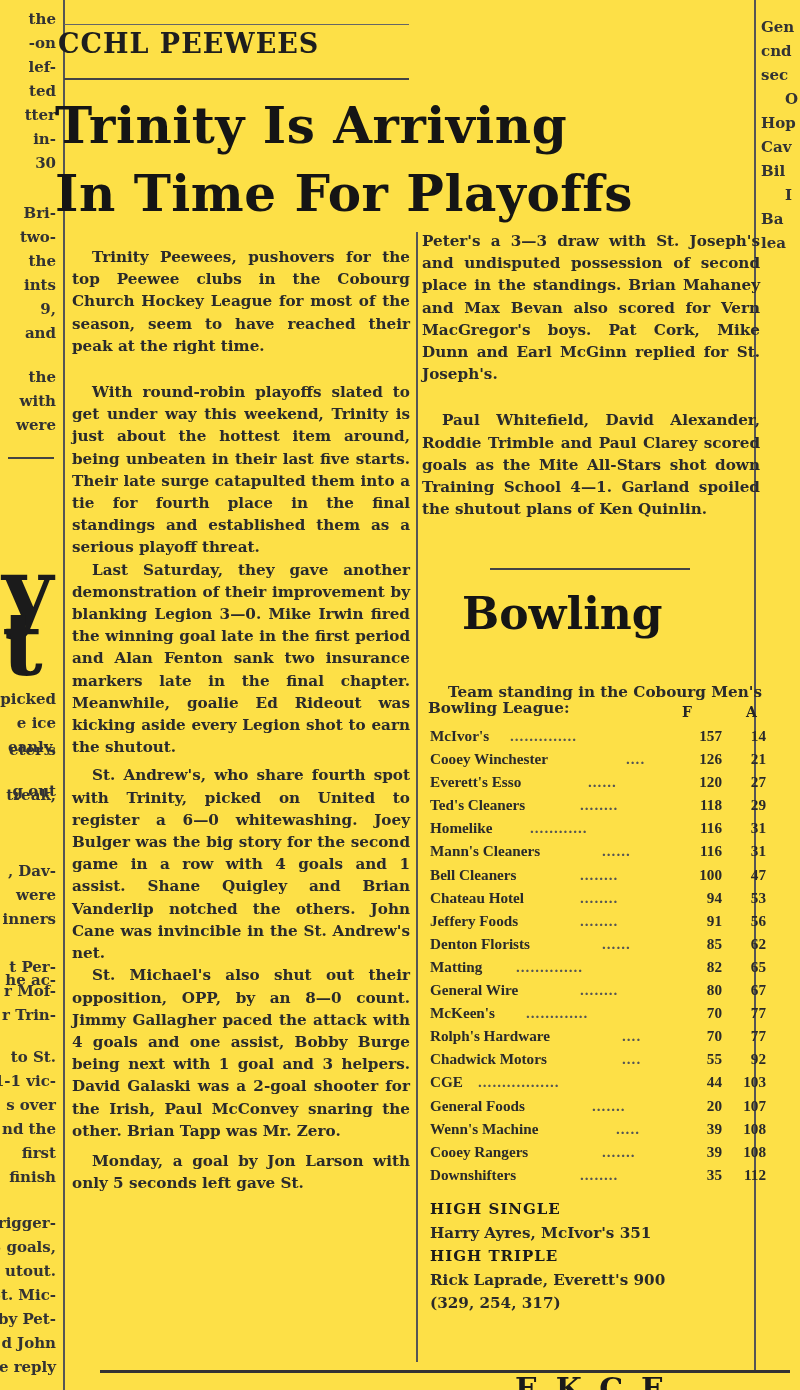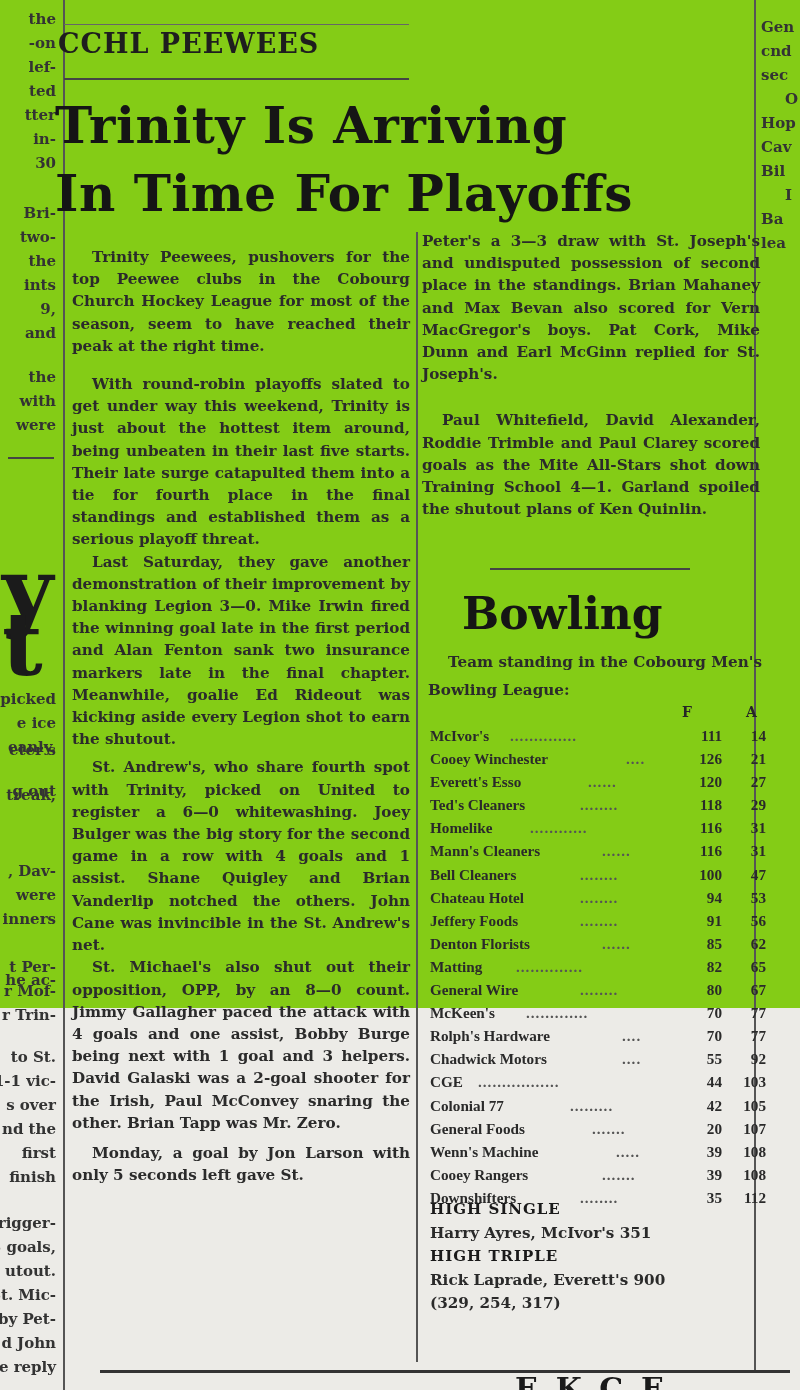--- a/index.html
+++ b/index.html
@@ -2,37 +2,37 @@
 <html><head>
 <meta charset="utf-8">
 <style>
   html, body { margin:0; padding:0; }
   body {
     width:800px; height:1390px; overflow:hidden; position:relative;
     background:#ecebe7;
     font-family:"DejaVu Serif", serif;
     color:#262626;
   }
-  .page { position:absolute; left:0; top:0; width:800px; height:1008px; background:#84cc16; }
+  .page { position:absolute; left:0; top:0; width:800px; height:1390px; background:#fde047; }
   .left-strip { position:absolute; left:0; top:0; width:62px; height:1390px; overflow:hidden; }
   .left-strip .frag { position:absolute; right:6px; font-size:15px; font-weight:bold; text-align:right; white-space:nowrap; color:#333; line-height:22px; }
   .left-strip .big { position:absolute; left:2px; font-family:"DejaVu Serif", serif; font-weight:900; font-size:88px; color:#1b1b1b; line-height:1; }
   .vrule { position:absolute; width:2px; background:#555; }
   .hrule { position:absolute; height:2px; background:#444; }
   .right-strip { position:absolute; left:757px; top:0; width:43px; height:260px; overflow:hidden; }
   .right-strip .frag { position:absolute; left:4px; font-size:15px; font-weight:bold; white-space:nowrap; color:#333; line-height:22px; }
 
   .kicker { position:absolute; left:58px; top:28px; font-family:"DejaVu Serif", serif; font-weight:900; font-size:27px; letter-spacing:1px; color:#1e1e1e; }
   .headline { position:absolute; left:55px; top:92px; width:700px; font-family:"DejaVu Serif", serif; font-weight:900; font-size:50px; line-height:68px; color:#151515; letter-spacing:0.5px; }
   .col { position:absolute; font-size:15.2px; line-height:22.2px; font-weight:bold; color:#2b2b2b; text-align:justify; }
   .col p { margin:0; text-indent:20px; }
   .col1 { left:72px; top:246px; width:338px; }
   .col2 { left:422px; top:230px; width:338px; }
   .section-title { position:absolute; left:462px; top:588px; font-family:"DejaVu Serif", serif; font-weight:900; font-size:44px; color:#151515; }
-  .intro { position:absolute; left:428px; top:648px; width:336px; font-size:15.2px; line-height:28px; font-weight:bold; color:#2b2b2b; }
+  .intro { position:absolute; left:428px; top:684px; width:336px; font-size:15.2px; line-height:16px; font-weight:bold; color:#2b2b2b; }
   .intro p { margin:0; text-indent:20px; }
   .thead { position:absolute; left:428px; top:704px; width:340px; font-size:14px; font-weight:bold; }
   .thead span { position:absolute; }
   .standings { position:absolute; left:430px; top:727px; width:340px;font-family:Liberation Serif, serif; }
   .row { position:relative; height:23.1px; font-size:15.2px; font-weight:bold; color:#2a2a2a; white-space:nowrap; }
   .row .team { position:absolute; left:0; top:0; }
   .row .dots { position:absolute; top:0; color:#555; letter-spacing:1px; }
   .row .f { position:absolute; left:252px; width:40px; text-align:right; top:0; }
   .row .a { position:absolute; left:298px; width:38px; text-align:right; top:0; }
   .awards { position:absolute; left:430px; top:1198px; width:340px; text-align:left; font-weight:bold; font-size:15.2px; line-height:23.5px; color:#2a2a2a; }
@@ -113,21 +113,21 @@
   <div class="kicker">CCHL PEEWEES</div>
   <div class="hrule" style="left:64px;top:78px;width:345px;height:2px;"></div>
 
   <div class="headline">
     <div>Trinity Is Arriving</div>
     <div>In Time For Playoffs</div>
   </div>
 
   <div class="col col1">
     <p>Trinity Peewees, pushovers for the top Peewee clubs in the Cobourg Church Hockey League for most of the season, seem to have reached their peak at the right time.</p>
-    <p style="margin-top:16px">With round-robin playoffs slated to get under way this weekend, Trinity is just about the hottest item around, being unbeaten in their last five starts. Their late surge catapulted them into a tie for fourth place in the final standings and established them as a serious playoff threat.</p>
+    <p style="margin-top:24px">With round-robin playoffs slated to get under way this weekend, Trinity is just about the hottest item around, being unbeaten in their last five starts. Their late surge catapulted them into a tie for fourth place in the final standings and established them as a serious playoff threat.</p>
     <p>Last Saturday, they gave another demonstration of their improvement by blanking Legion 3—0. Mike Irwin fired the winning goal late in the first period and Alan Fenton sank two insurance markers late in the final chapter. Meanwhile, goalie Ed Rideout was kicking aside every Legion shot to earn the shutout.</p>
     <p style="margin-top:6px">St. Andrew's, who share fourth spot with Trinity, picked on United to register a 6—0 whitewashing. Joey Bulger was the big story for the second game in a row with 4 goals and 1 assist. Shane Quigley and Brian Vanderlip notched the others. John Cane was invincible in the St. Andrew's net.</p>
     <p>St. Michael's also shut out their opposition, OPP, by an 8—0 count. Jimmy Gallagher paced the attack with 4 goals and one assist, Bobby Burge being next with 1 goal and 3 helpers. David Galaski was a 2-goal shooter for the Irish, Paul McConvey snaring the other. Brian Tapp was Mr. Zero.</p>
     <p style="margin-top:8px">Monday, a goal by Jon Larson with only 5 seconds left gave St.</p>
   </div>
 
   <div class="col col2">
     <p style="text-indent:0">Peter's a 3—3 draw with St. Joseph's and undisputed possession of second place in the standings. Brian Mahaney and Max Bevan also scored for Vern MacGregor's boys. Pat Cork, Mike Dunn and Earl McGinn replied for St. Joseph's.</p>
     <p style="margin-top:24px">Paul Whitefield, David Alexander, Roddie Trimble and Paul Clarey scored goals as the Mite All-Stars shot down Training School 4—1. Garland spoiled the shutout plans of Ken Quinlin.</p>
   </div>
@@ -142,21 +142,21 @@
 
   <div class="thead">
     <span style="left:254px">F</span>
     <span style="left:318px">A</span>
   </div>
 
   <div class="standings">
     <div class="row">
         <span class="team">McIvor's</span>
         <span class="dots" style="left:80px">..............</span>
-        <span class="f">111</span>
+        <span class="f">157</span>
         <span class="a">14</span>
       </div>
     <div class="row">
         <span class="team">Cooey Winchester</span>
         <span class="dots" style="left:196px">....</span>
         <span class="f">126</span>
         <span class="a">21</span>
       </div>
     <div class="row">
         <span class="team">Everett's Esso</span>
@@ -234,26 +234,20 @@
         <span class="team">Chadwick Motors</span>
         <span class="dots" style="left:192px">....</span>
         <span class="f">55</span>
         <span class="a">92</span>
       </div>
     <div class="row">
         <span class="team">CGE</span>
         <span class="dots" style="left:48px">.................</span>
         <span class="f">44</span>
         <span class="a">103</span>
-      </div>
-    <div class="row">
-        <span class="team">Colonial 77</span>
-        <span class="dots" style="left:140px">.........</span>
-        <span class="f">42</span>
-        <span class="a">105</span>
       </div>
     <div class="row">
         <span class="team">General Foods</span>
         <span class="dots" style="left:162px">.......</span>
         <span class="f">20</span>
         <span class="a">107</span>
       </div>
     <div class="row">
         <span class="team">Wenn's Machine</span>
         <span class="dots" style="left:186px">.....</span>

